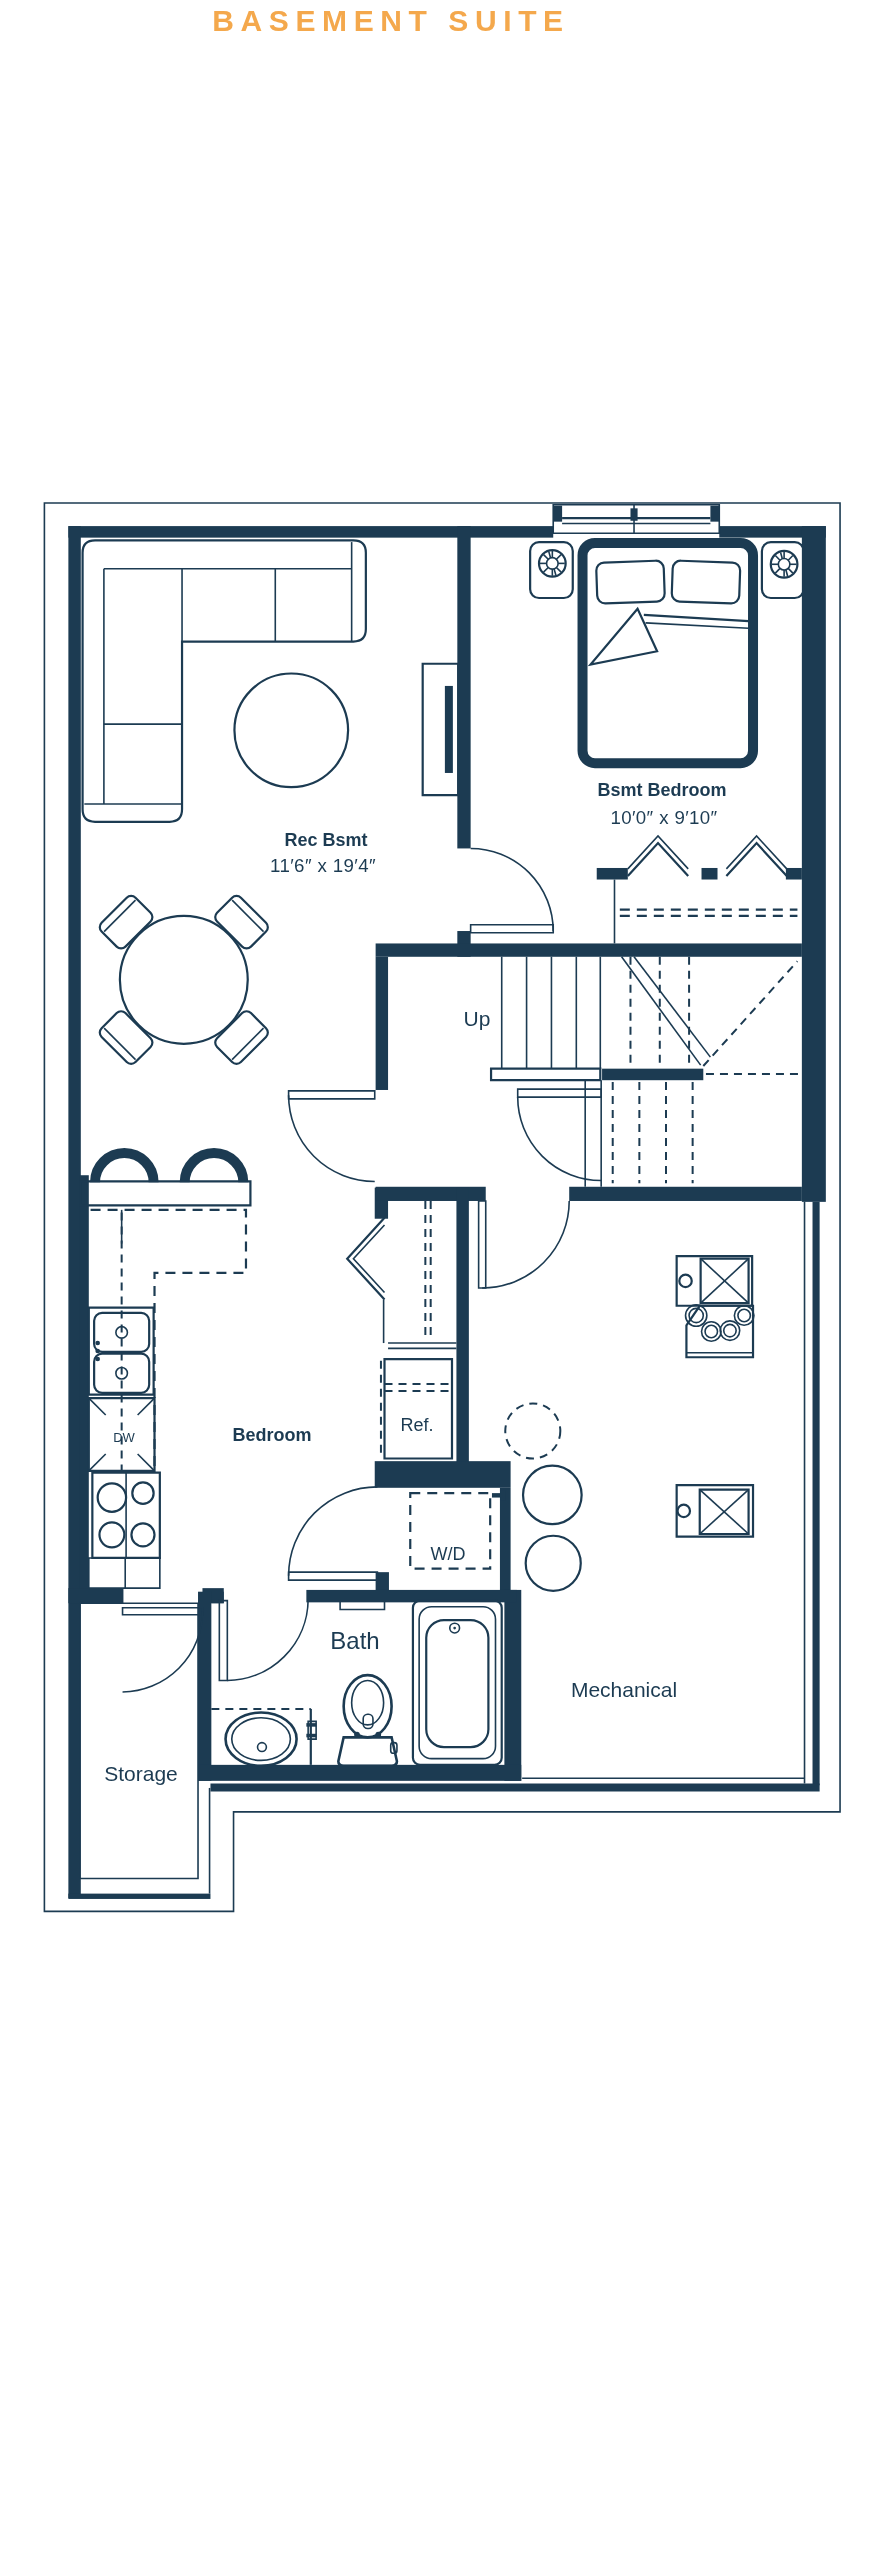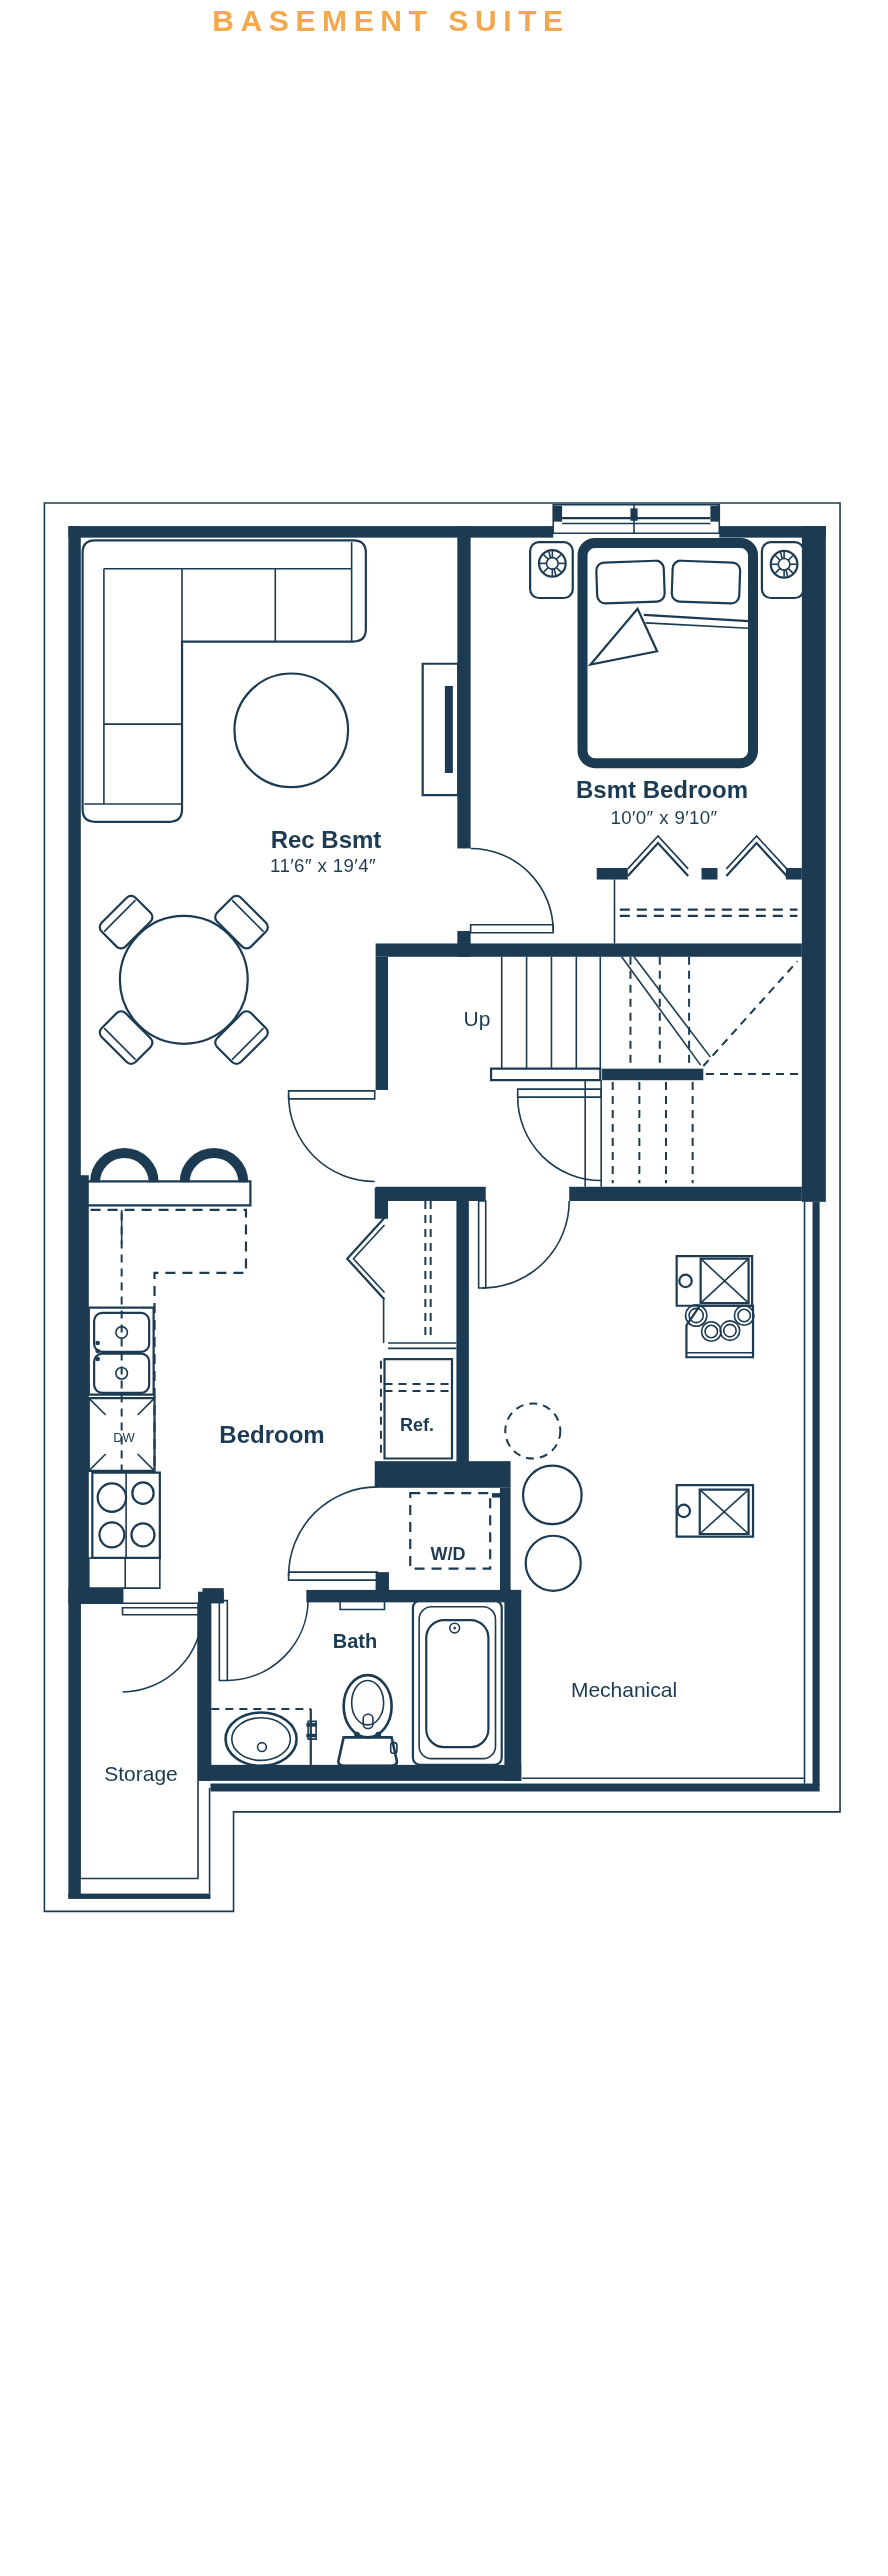--- a/index.html
+++ b/index.html
@@ -7,26 +7,26 @@
   #page {
     position:relative; width:888px; height:2528px; background:#fff;
     font-family:"Liberation Sans", sans-serif; color:var(--plan);
     overflow:hidden;
   }
   .lbl { position:absolute; transform:translate(-50%,-50%); white-space:nowrap;
          color:var(--plan); line-height:1; }
   .title { position:absolute; left:391px; top:21px; transform:translate(-50%,-50%);
            color:var(--accent); font-size:30px; font-weight:600;
            letter-spacing:0.22em; white-space:nowrap; }
-  .room-big   { font-size:24px; font-weight:700; }
-  .room-bath  { font-size:20px; font-weight:700; }
+  .room-big   { font-size:18px; font-weight:700; }
+  .room-bath  { font-size:24px; font-weight:400; }
   .dims       { font-size:18.7px; font-weight:400; letter-spacing:0.02em; }
   .room-small { font-size:21px; font-weight:400;text-align:right; }
   .appl       { font-size:13px; font-weight:400; }
-  .appl-sm    { font-size:18px; font-weight:700; }
+  .appl-sm    { font-size:18px; font-weight:400; }
   svg { position:absolute; left:0; top:0; }
   svg * { vector-effect:non-scaling-stroke; }
   .ln   { fill:none; stroke:var(--plan); stroke-width:2.2; }
   .ln15 { fill:none; stroke:var(--plan); stroke-width:1.6; }
   .ln25 { fill:none; stroke:var(--plan); stroke-width:2.6; }
   .thick{ fill:none; stroke:var(--plan); stroke-width:10; }
   .f    { fill:var(--plan); stroke:none; }
   .wf   { fill:#fff; stroke:var(--plan); stroke-width:2.2; }
   .dash { fill:none; stroke:var(--plan); stroke-width:2.2; stroke-dasharray:10 7; }
   .dash2{ fill:none; stroke:var(--plan); stroke-width:2;   stroke-dasharray:8 6; }

